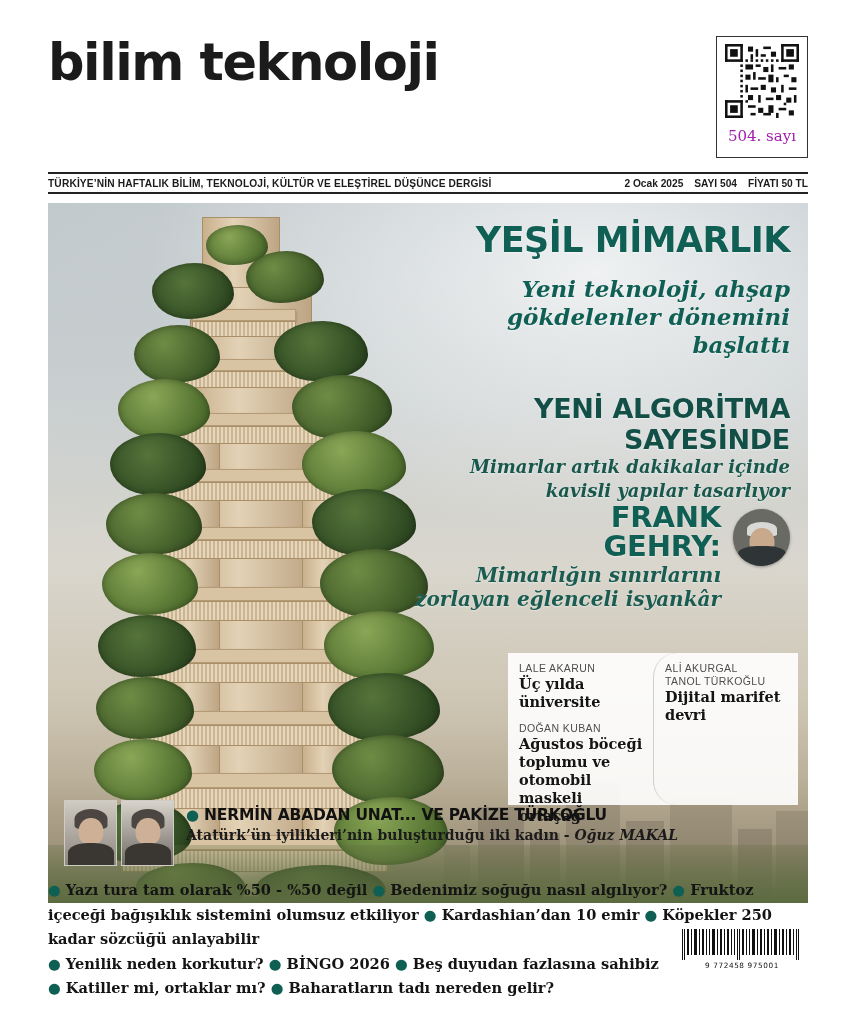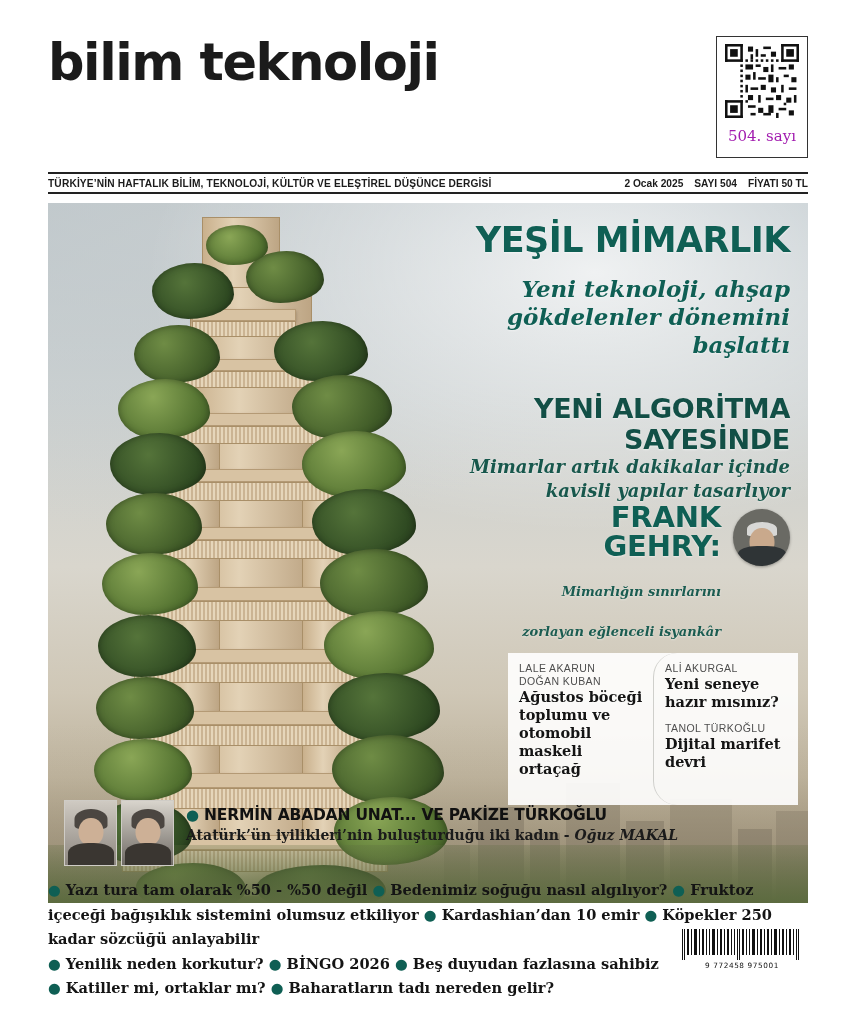--- a/index.html
+++ b/index.html
@@ -240,24 +240,24 @@
     font-size: 29px;
     line-height: 29px;
     letter-spacing: -0.2px;
     color: #0f5f54;
     text-shadow: 0 1px 2px rgba(255,255,255,0.5);
   }
   .gehry-desc {
     font-family: "DejaVu Serif", serif;
     font-weight: bold;
     font-style: italic;
-    font-size: 13px;
+    font-size: 20px;
     line-height: 19px;
     color: #1a5c51;
-    margin-top: 21px;
+    margin-top: 5px;
     text-shadow: 0 1px 2px rgba(255,255,255,0.45);
   }
 
   
   .columnists {
     position: absolute;
     left: 460px; top: 450px;
     width: 290px; height: 152px;
     background: rgba(255,255,255,0.90);
     display: flex;
@@ -600,30 +600,30 @@
         <div class="gp-hair"></div>
         <div class="gp-face"></div>
         <div class="gp-body"></div>
       </div>
     </div>
 
     <div class="columnists">
       <div class="col-group left">
         <div>
           <div class="col-author">LALE AKARUN</div>
+          <div class="col-title">Üç yılda üniversite</div>
         </div>
         <div>
           <div class="col-author">DOĞAN KUBAN</div>
           <div class="col-title">Ağustos böceği toplumu ve otomobil maskeli ortaçağ</div>
         </div>
       </div>
       <div class="col-group right">
         <div>
           <div class="col-author">ALİ AKURGAL</div>
-          <div class="col-title">Yeni seneye hazır mısınız?</div>
         </div>
         <div>
           <div class="col-author">TANOL TÜRKOĞLU</div>
           <div class="col-title">Dijital marifet devri</div>
         </div>
       </div>
     </div>
   </div>
 
   <div class="women-strip">

